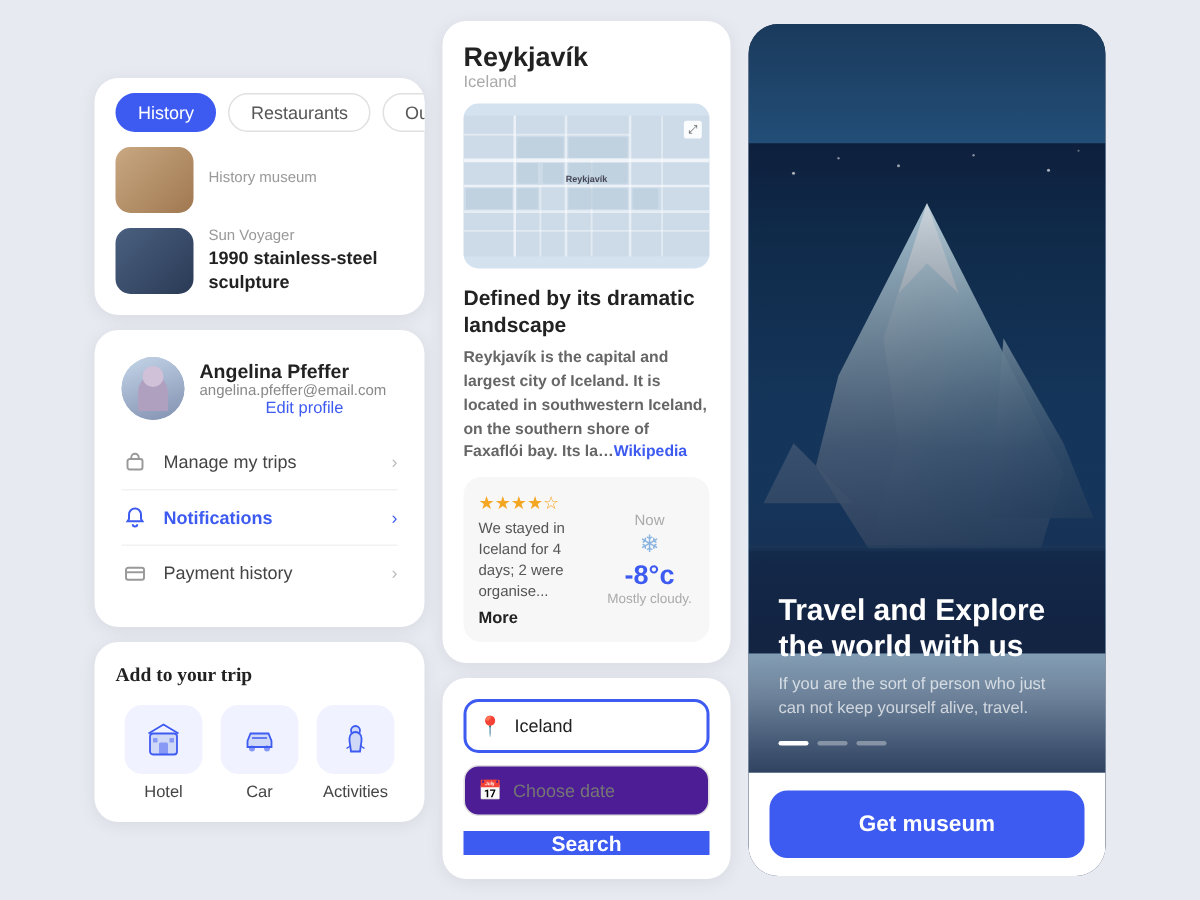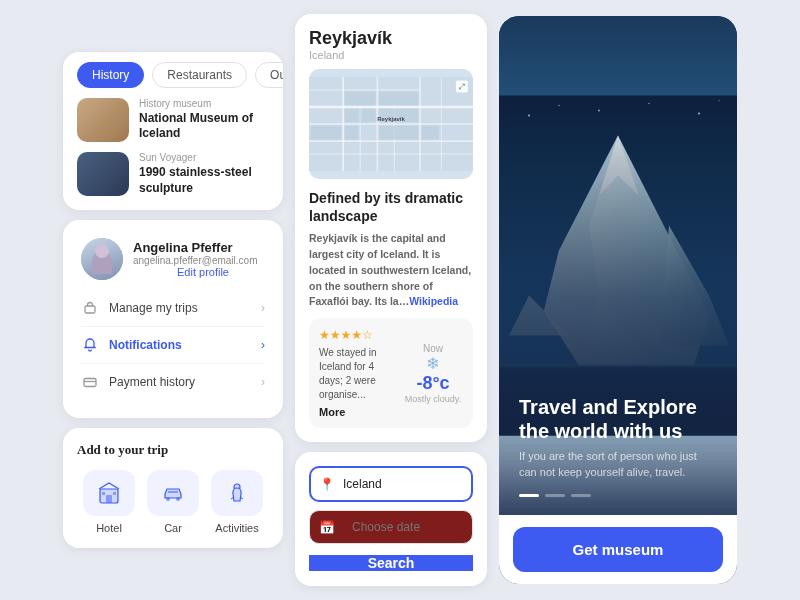--- a/index.html
+++ b/index.html
@@ -315,25 +315,25 @@
       font-size: 13px;
     }
     .date-input-wrap {
       position: relative;
       margin-bottom: 10px;
     }
     .date-input {
       width: 100%;
       border: 1.5px solid #e0e0e0;
       border-radius: 10px;
-      padding: 9px 10px 9px 42px;
+      padding: 9px 10px 9px 32px;
       font-size: 12px;
       outline: none;
       color: #bbb;
-      background: #7f1d1d;
+      background: #4c1d95;
     }
     .search-btn {
       width: 100%;
       background: #3d5af1;
       color: #fff;
       border: none;
       border-radius: 0;
       font-size: 14px;
       font-weight: 600;
       cursor: pointer;
@@ -419,21 +419,20 @@
     <div class="filter-tabs">
       <button class="filter-tab active">History</button>
       <button class="filter-tab">Restaurants</button>
       <button class="filter-tab">Outdoor</button>
     </div>
     <div style="padding: 0 14px 14px;" class="museum-list">
       <div class="museum-item">
         <div class="museum-img museum-img-history"></div>
         <div class="museum-info">
           <div class="museum-category">History museum</div>
-          <div class="museum-name">National Museum of Iceland</div>
         </div>
       </div>
       <div class="museum-item">
         <div class="museum-img museum-img-voyager"></div>
         <div class="museum-info">
           <div class="museum-category">Sun Voyager</div>
           <div class="museum-name">1990 stainless-steel sculpture</div>
         </div>
       </div>
     </div>

